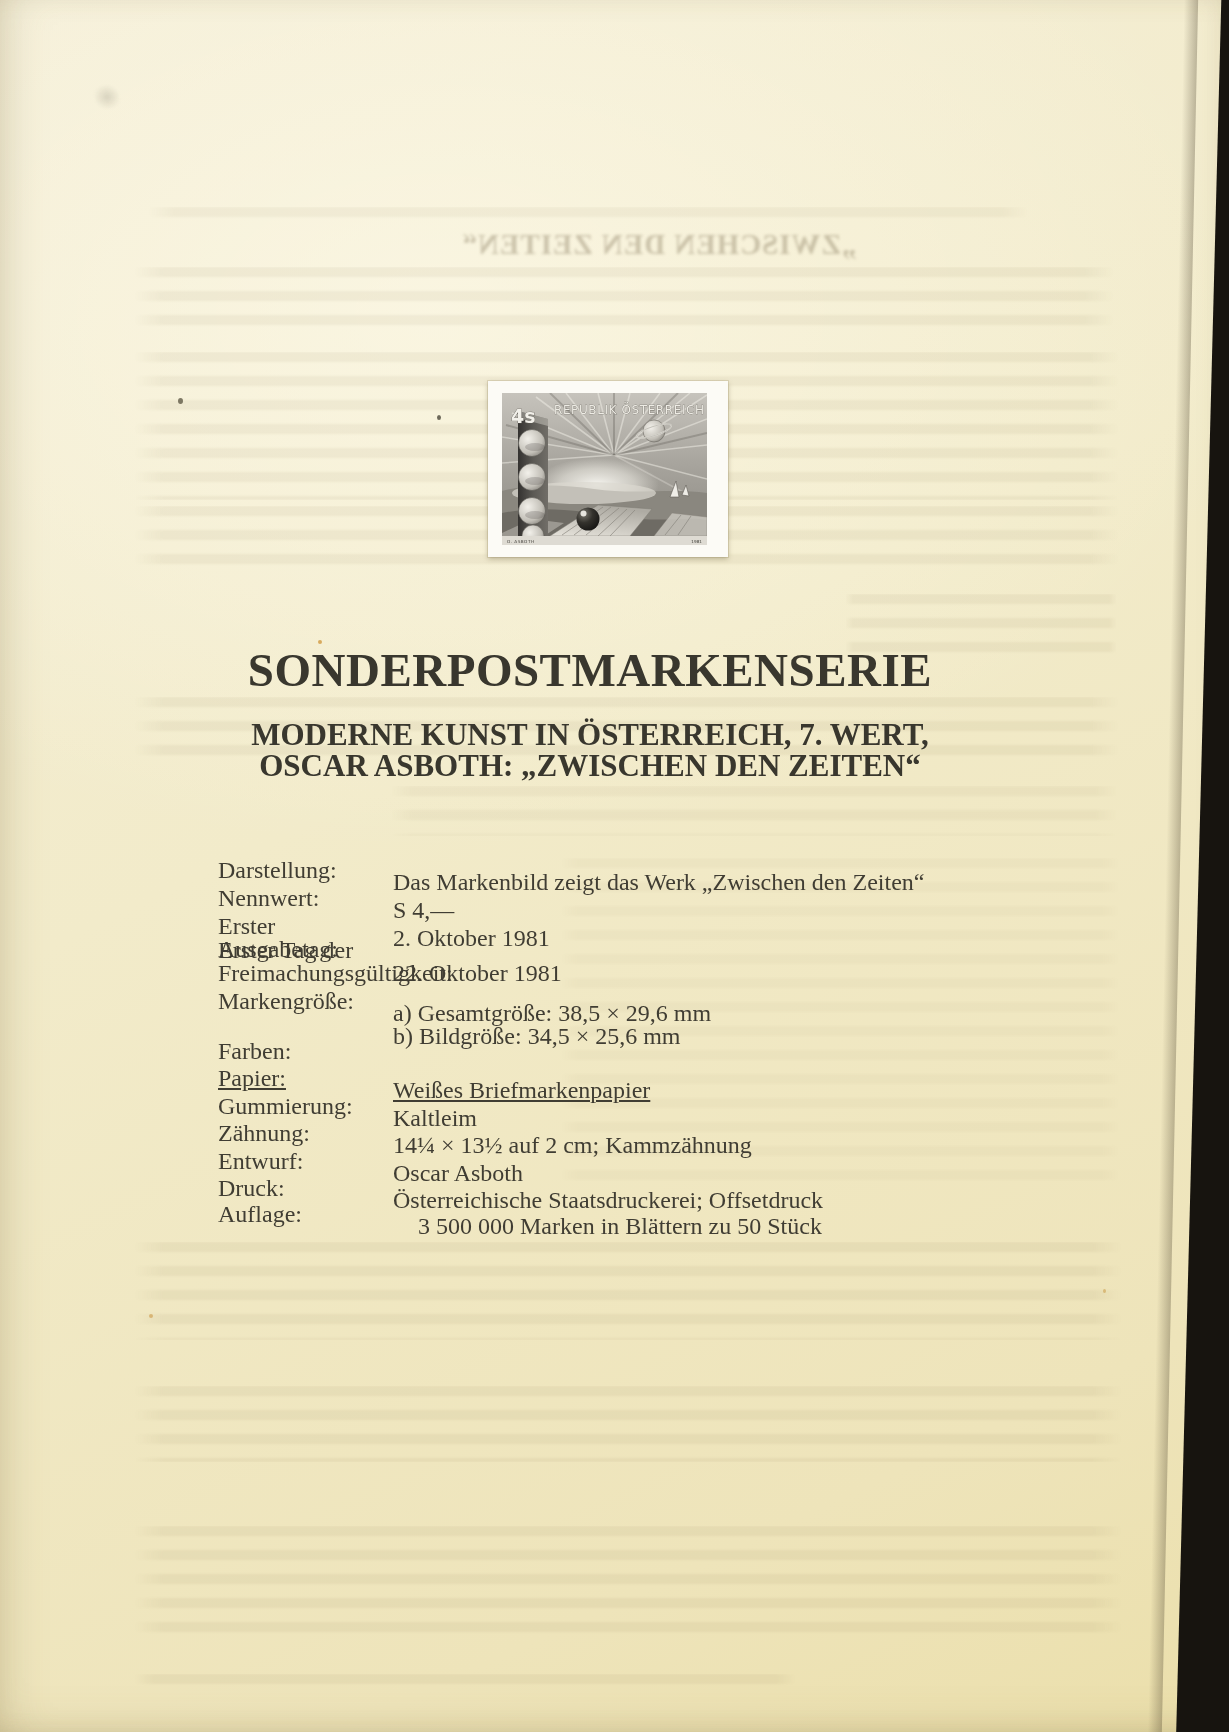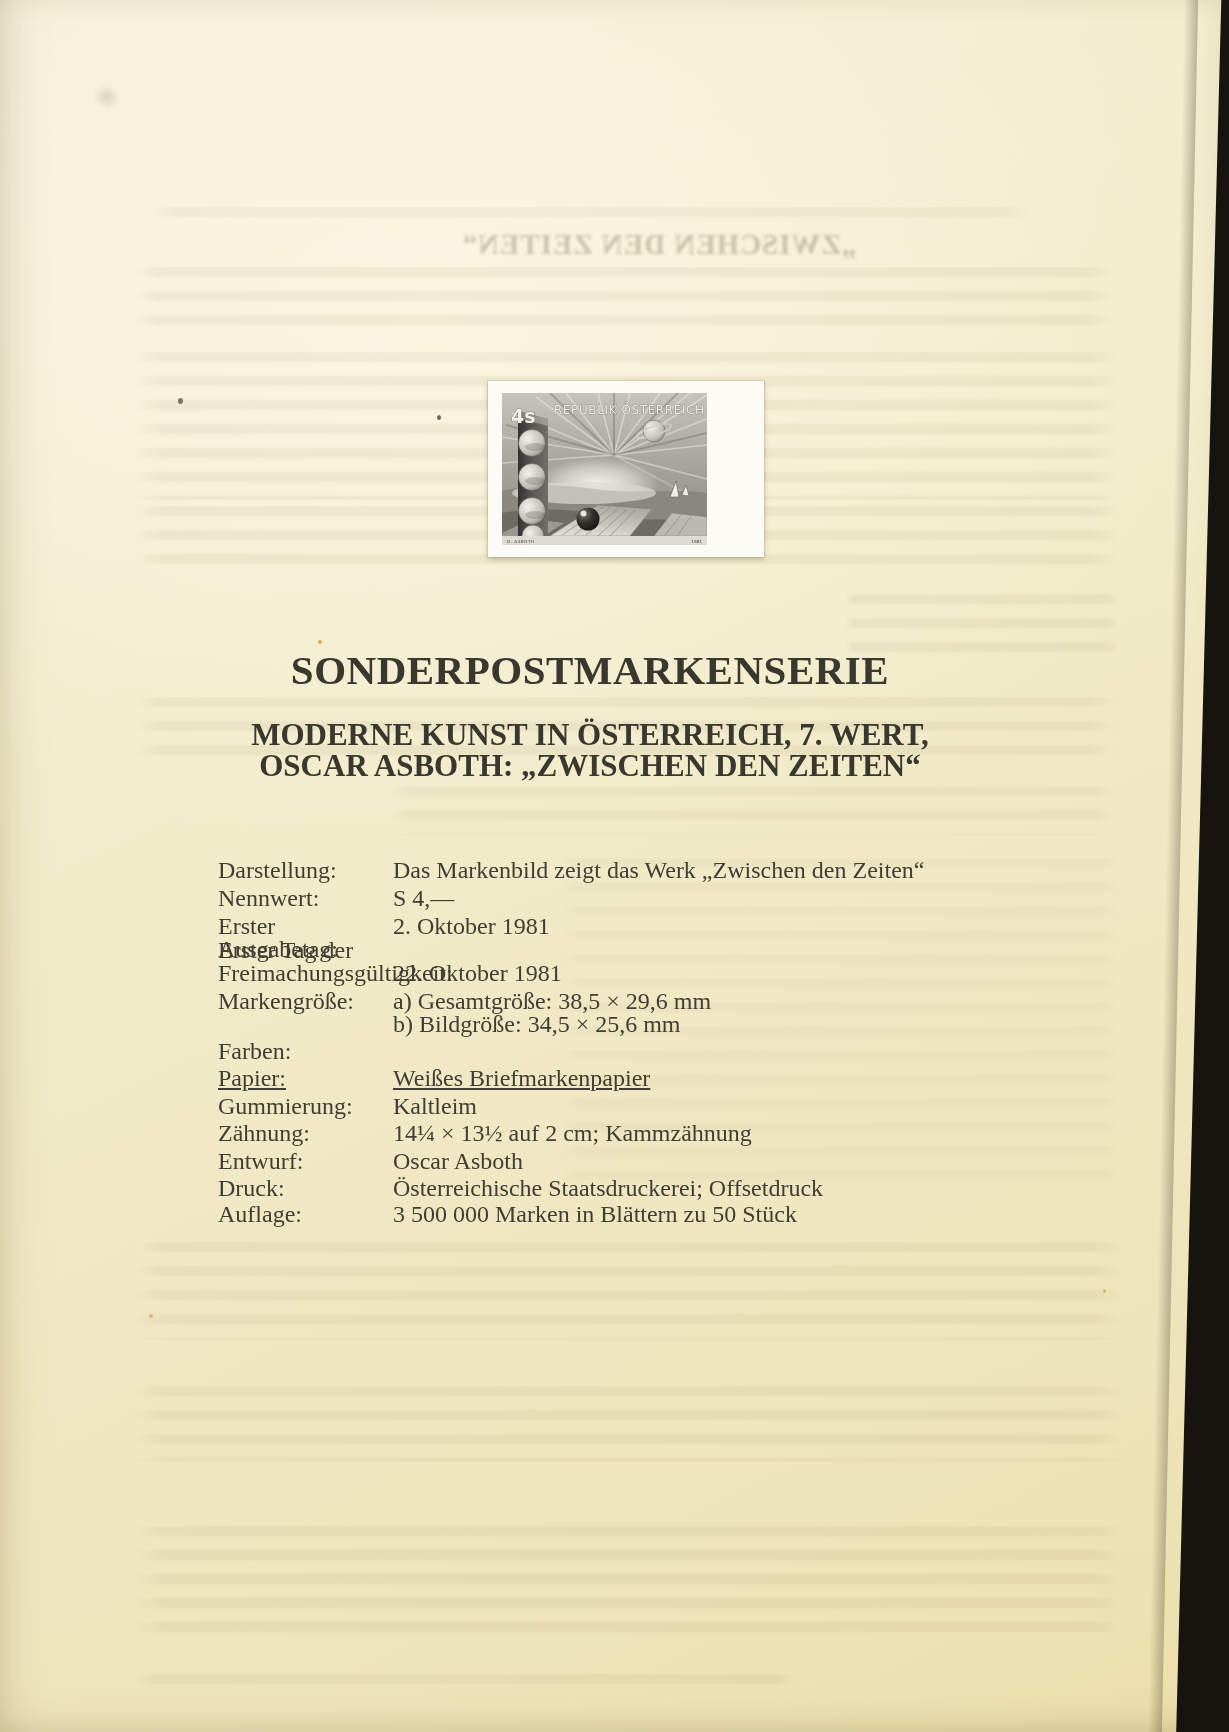--- a/index.html
+++ b/index.html
@@ -77,34 +77,34 @@
   .speck-o2{left:149px;top:1314px;width:4px;height:4px;background:#c8923a;opacity:.55;}
   .speck-o3{left:1103px;top:1289px;width:3px;height:4px;background:#c8923a;opacity:.5;}
   .smudge{
     position:absolute;left:88px;top:80px;width:38px;height:34px;
     background:radial-gradient(closest-side, rgba(110,105,88,.22), rgba(110,105,88,0) 72%);
     filter:blur(1px);transform:rotate(24deg);
   }
 
   
   .stamp-sheet{
-    position:absolute;left:488px;top:381px;width:276px;height:176px;
+    position:absolute;left:488px;top:381px;width:240px;height:176px;
     background:#fcfbf6;
     box-shadow:0 2px 5px rgba(95,82,45,.35), 0 0 0 1px rgba(190,178,140,.35);
   }
   .stamp{
     position:absolute;left:14px;top:12px;width:205px;height:152px;
     display:block;
   }
 
   
   .doc-title{
     position:absolute;left:0;top:648px;width:1180px;
     text-align:center;
-    font-size:41px;font-weight:600;letter-spacing:.5px;
+    font-size:47px;font-weight:600;letter-spacing:.5px;
     color:#39372e;
     line-height:44px;
   }
   .doc-subtitle{
     position:absolute;left:0;top:719px;width:1180px;
     text-align:center;
     font-size:31px;font-weight:600;
     line-height:31px;
     color:#39372e;
   }
@@ -112,25 +112,25 @@
   
   .specs{position:absolute;left:0;top:0;width:1229px;height:0;}
   .spec-row{
     position:absolute;left:218px;
     display:flex;align-items:flex-start;
     font-size:24px;line-height:23px;
     color:#403d33;
   }
   .spec-row.align-end{align-items:flex-end;}
   .spec-label{width:175px;flex:none;white-space:pre-line;}
-  .spec-value{white-space:pre-line;max-width:620px;}
+  .spec-value{white-space:pre-line;max-width:620px;margin-top:12px;}
   .r0 {top:859px;} .r1 {top:887px;} .r2 {top:915px;}
   .r3 {top:939px;} .r4 {top:990px;} .r5 {top:1040px;}
   .r6 {top:1067px;text-decoration:underline;} .r7 {top:1095px;} .r8 {top:1122px;}
-  .r9 {top:1150px;} .r10{top:1177px;} .r11{top:1203px;}
+  .r9 {top:1150px;} .r10{top:1177px;} .r11{top:1203px;gap:25px;}
 </style>
 </head>
 <body>
 
 <div class="canvas">
 
   <div>
     <div class="st-band st-b1"></div>
     <div class="st-heading">„ZWISCHEN DEN ZEITEN“</div>
     <div class="st-band st-b2"></div>

